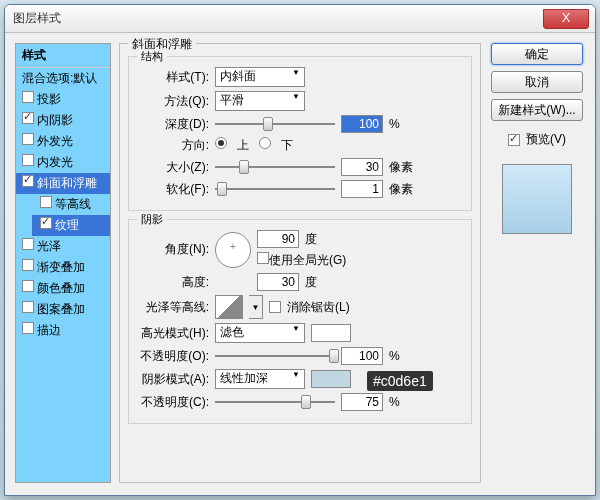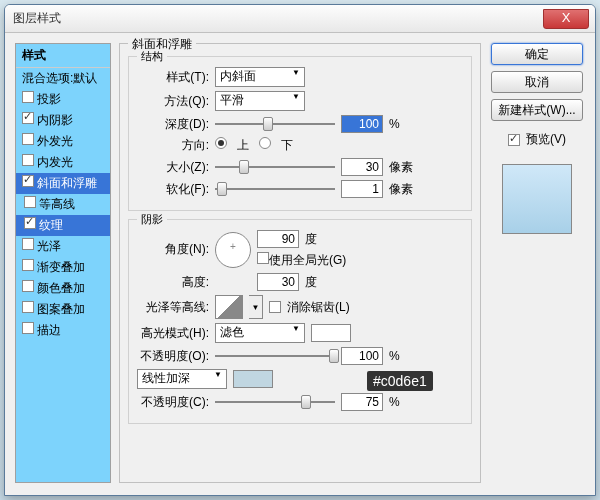--- a/index.html
+++ b/index.html
@@ -6,21 +6,21 @@
 body { background: linear-gradient(to bottom, #d8e8f0, #c8dce8); width: 600px; height: 500px; padding: 4px; }
 .window { background: #f0f0f0; border: 1px solid #5a7a9a; border-radius: 6px 6px 0 0; box-shadow: 0 4px 12px rgba(0,0,0,0.3); width: 592px; height: 492px; overflow: hidden; }
 .titlebar { background: linear-gradient(to bottom, #fdfdfd, #e8e8e8); height: 28px; display: flex; align-items: center; justify-content: space-between; padding: 0 0 0 8px; border-bottom: 1px solid #c0c0c0; }
 .title-text { color: #333; }
 .close-btn { width: 46px; height: 20px; background: linear-gradient(to bottom, #e07070, #c83838); border: 1px solid #a03030; border-radius: 0 0 3px 3px; color: #fff; text-align: center; line-height: 16px; font-size: 13px; margin-right: 6px; cursor: pointer; }
 .content { display: flex; padding: 10px; gap: 8px; height: 460px; }
 .style-list { width: 96px; border: 1px solid #a0a0a0; background: #7dd3fc; }
 .style-header { padding: 3px 6px; border-bottom: 1px solid #ccc; font-weight: bold; }
 .style-item { padding: 2px 4px 2px 6px; display: flex; align-items: flex-start; gap: 3px; cursor: pointer; }
 .style-item.selected { background: #3875d7; color: #fff; }
-.style-item.sub { padding-left: 8px; }
+.style-item.sub { padding-left: 8px; margin-left: 16px; }
 .chk { width: 12px; height: 12px; border: 1px solid #888; background: #fff; display: inline-block; flex-shrink: 0; position: relative; }
 .chk.checked::after { content: "✓"; position: absolute; top: -3px; left: 0; font-size: 11px; color: #333; }
 .style-item.selected .chk.checked::after { color: #333; }
 .main-panel { flex: 1; display: flex; flex-direction: column; gap: 6px; }
 .group { border: 1px solid #c0c0c0; padding: 4px 8px 8px; position: relative; }
 .group-title { position: absolute; top: -8px; left: 8px; background: #f0f0f0; padding: 0 4px; }
 .subgroup { border: 1px solid #d0d0d0; margin-top: 8px; padding: 6px 8px 8px; position: relative; }
 .subgroup-title { position: absolute; top: -8px; left: 8px; background: #f0f0f0; padding: 0 4px; font-size: 11px; }
 .row { display: flex; align-items: center; margin: 4px 0; gap: 6px; }
 .lbl { width: 72px; text-align: right; flex-shrink: 0; }
@@ -213,20 +213,21 @@
           <div class="row">
             <span class="lbl">不透明度(O):</span>
             <div class="slider">
                 <div class="slider-track"></div>
                 <div class="slider-thumb" style="left:95%"></div>
               </div>
             <div class="numbox">100</div>
             <span class="unit">%</span>
           </div>
           <div class="row" style="position:relative">
+            <span class="lbl">阴影模式(A):</span>
             <div class="select">
                 <span>线性加深</span>
                 <span class="arrow">▼</span>
               </div>
             <div class="swatch color"></div>
             <div class="tooltip" style="left:230px;top:2px">#c0d6e1</div>
           </div>
           <div class="row">
             <span class="lbl">不透明度(C):</span>
             <div class="slider">

